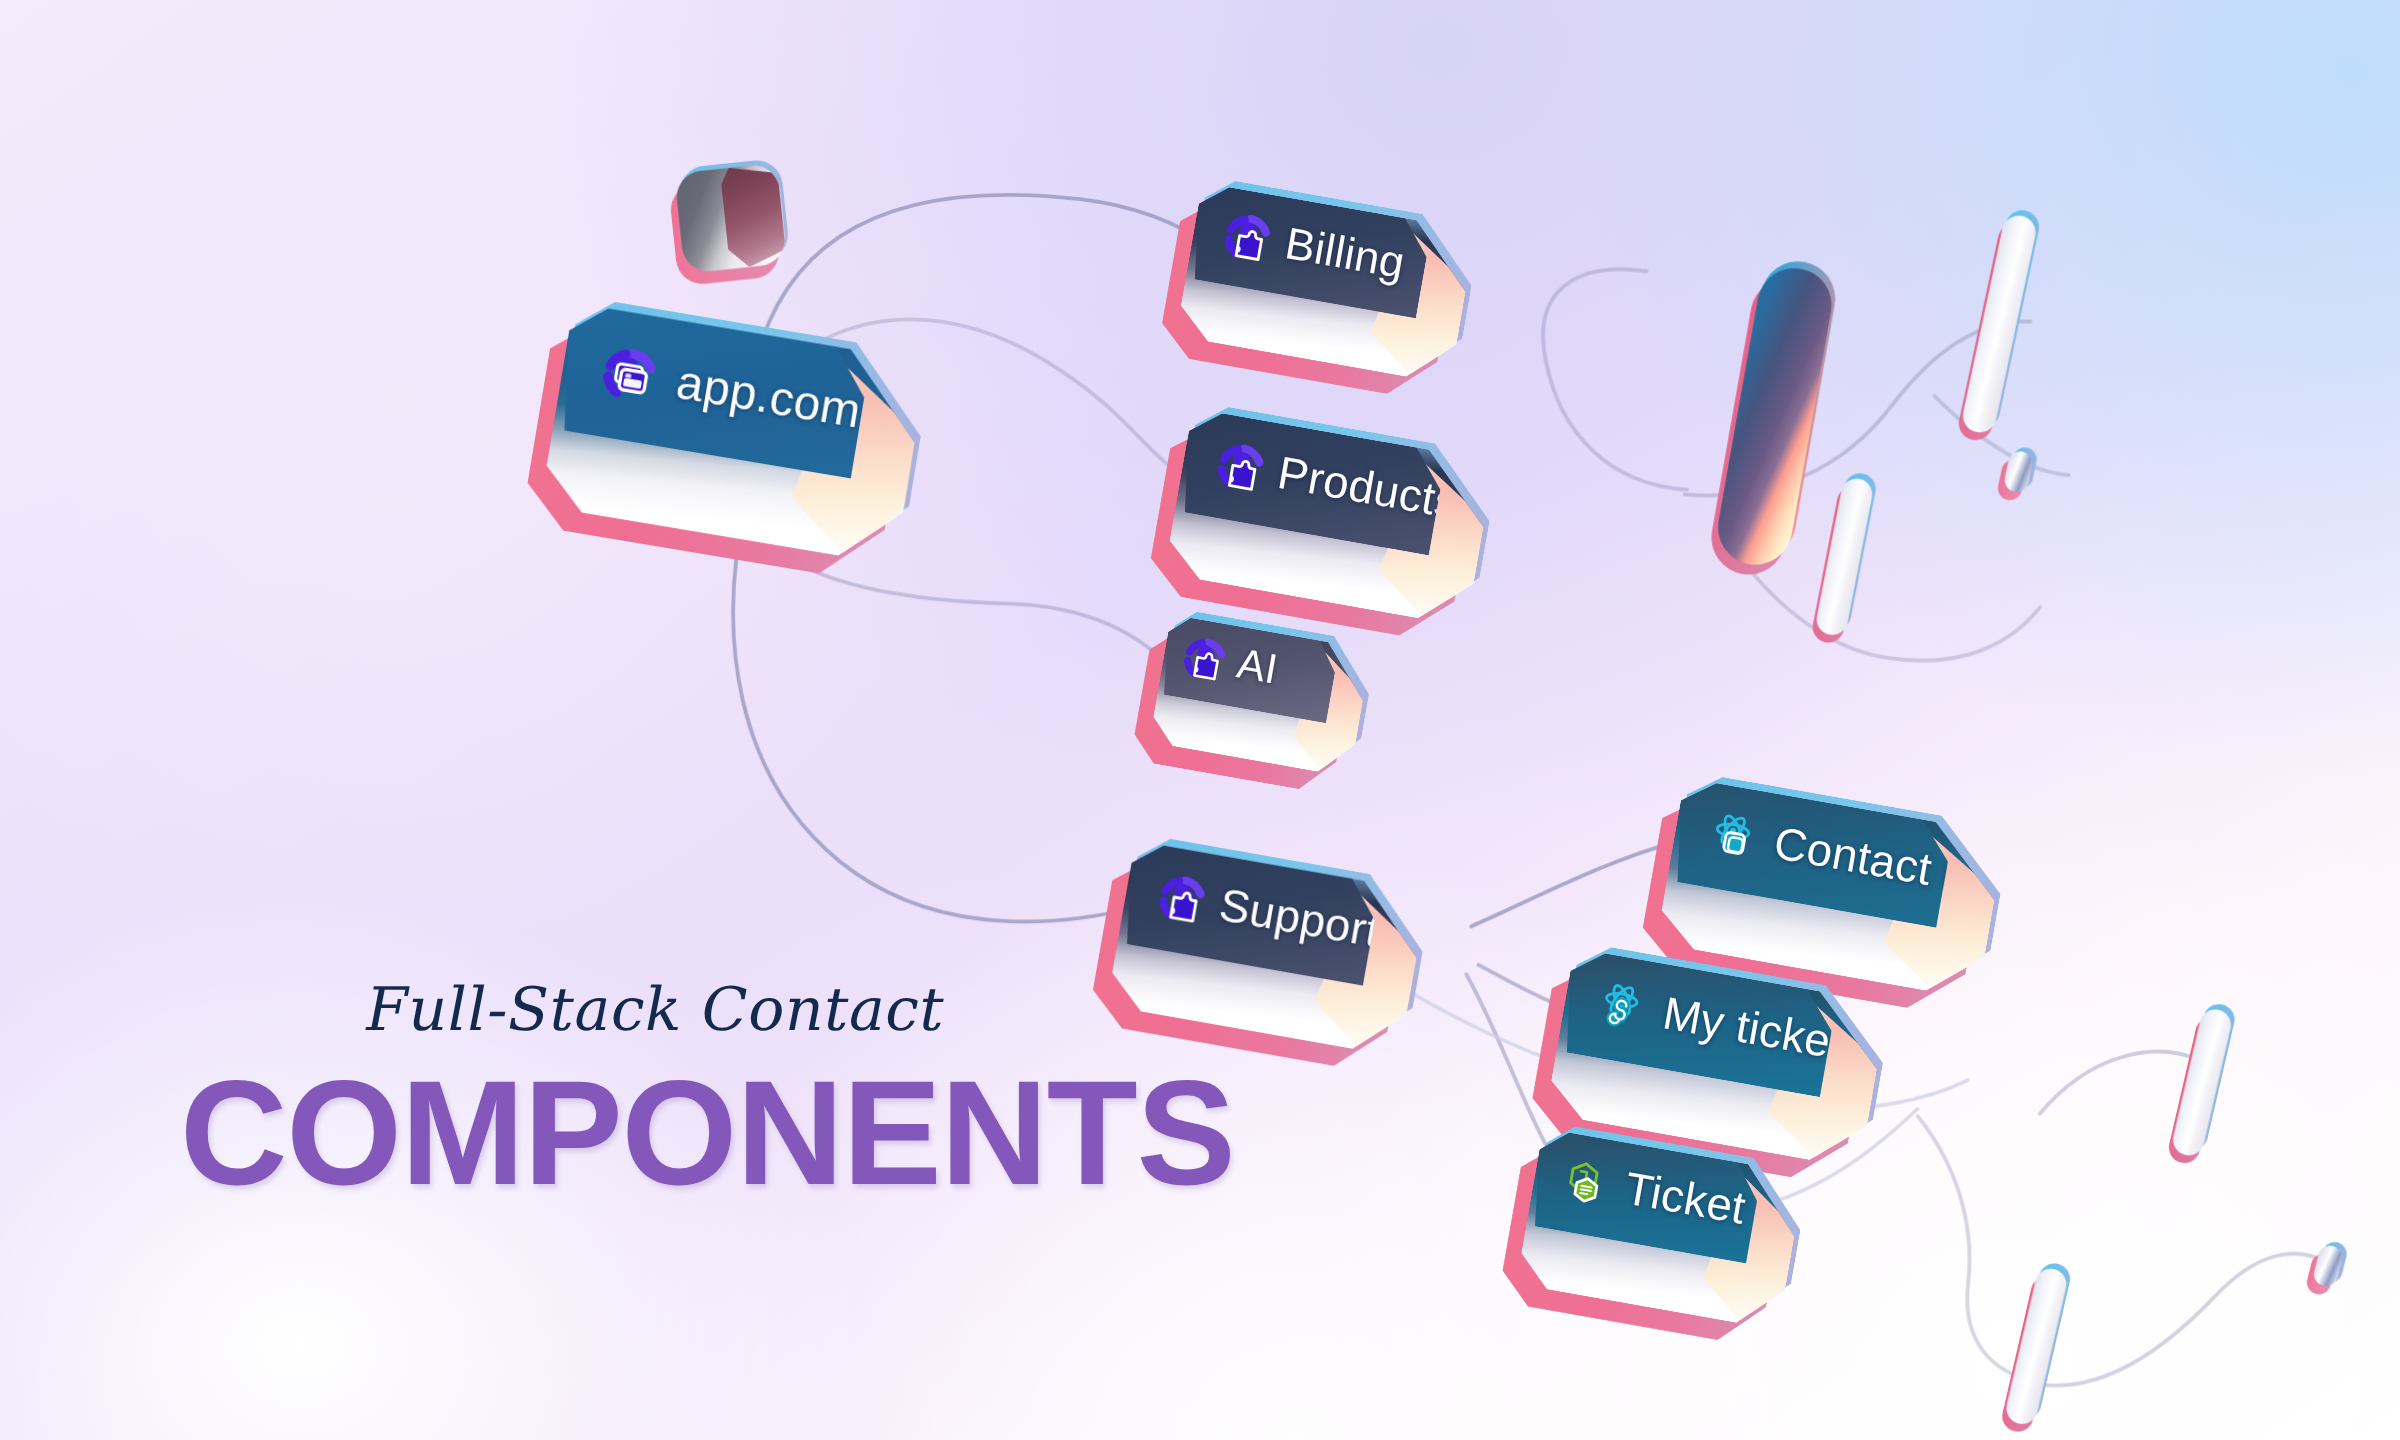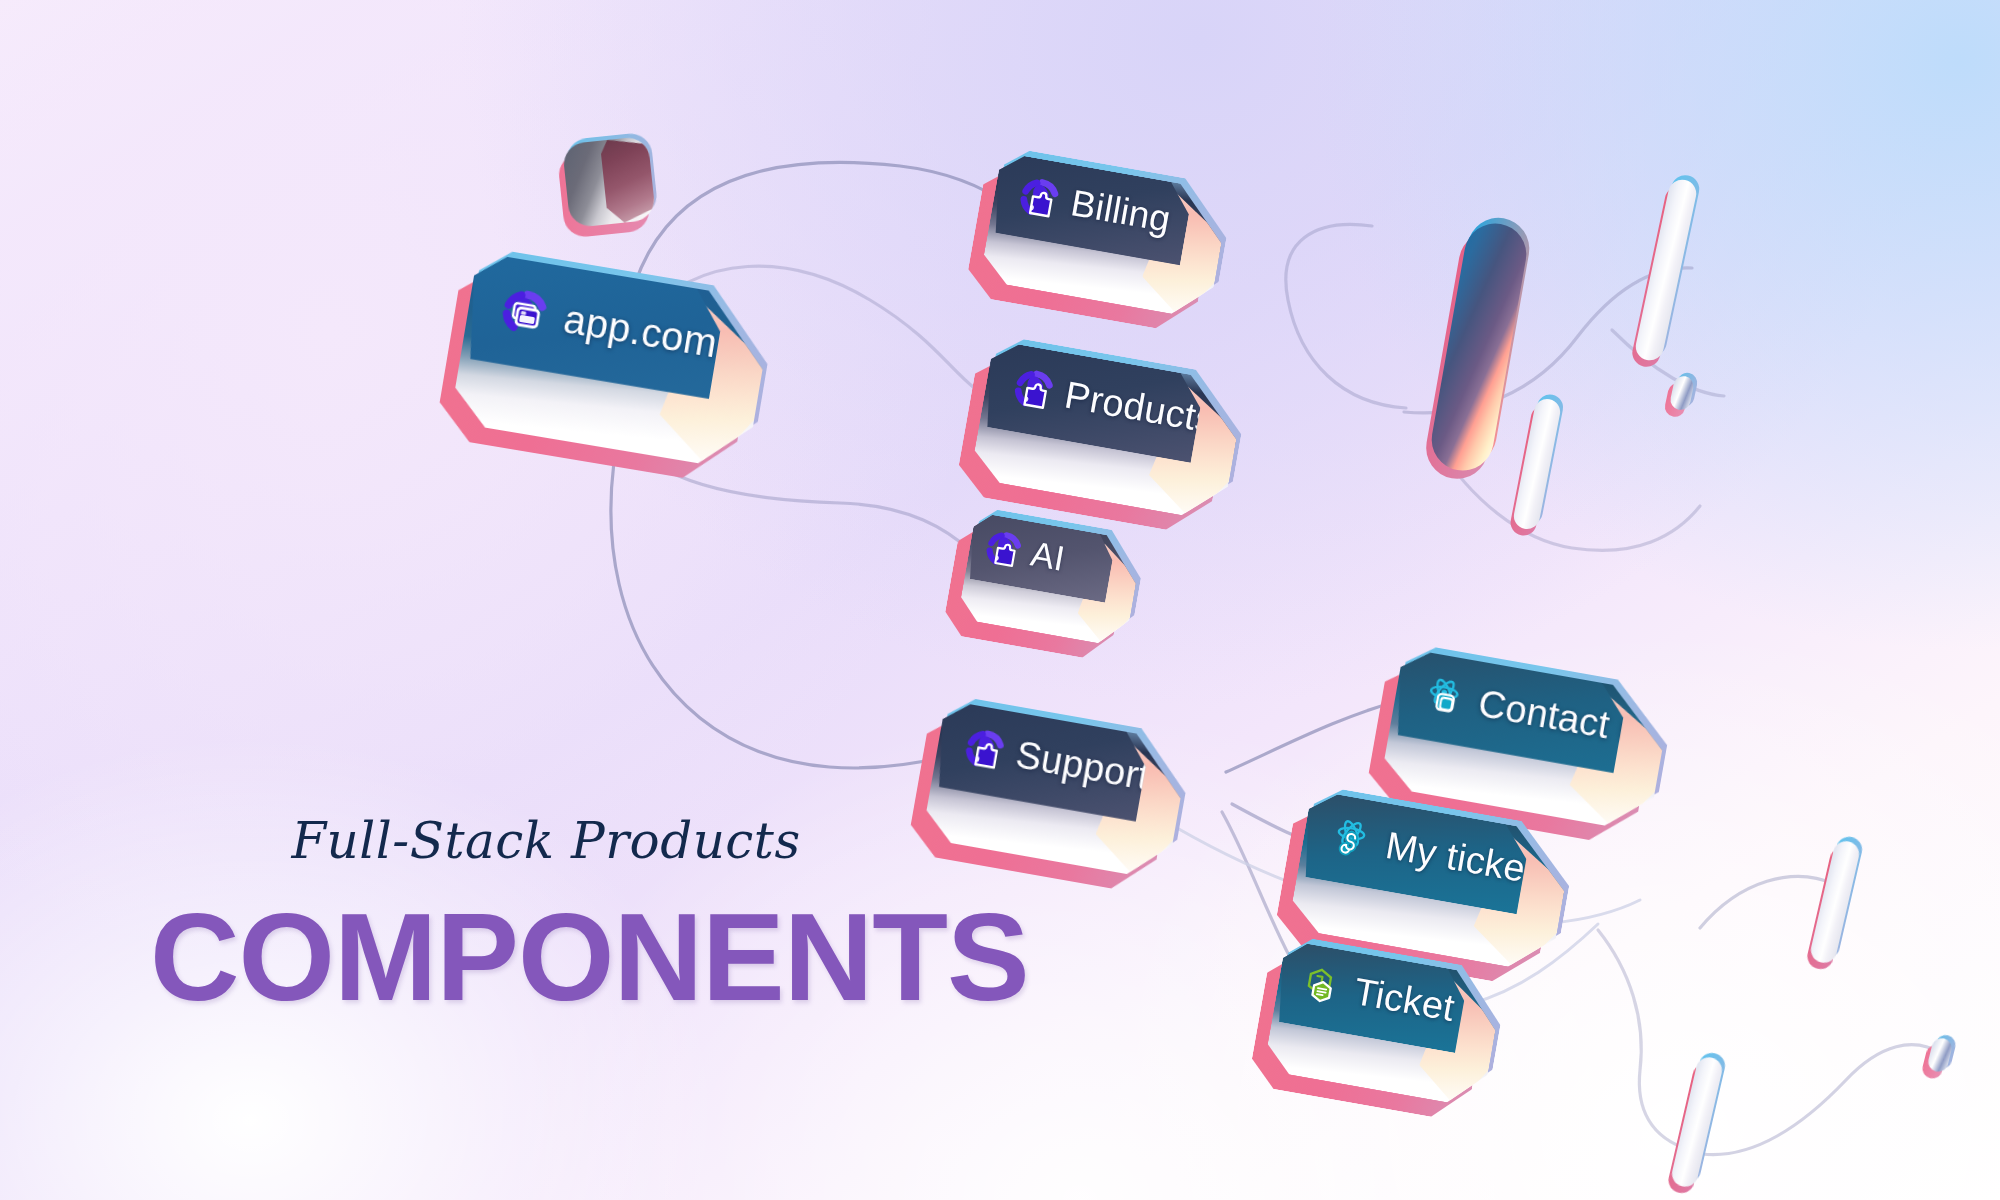--- a/index.html
+++ b/index.html
@@ -216,21 +216,21 @@
     width: 700px;
     margin-left: 46px;
   }
   #maintitle {
     font-family: "Liberation Sans", sans-serif;
     font-weight: 700;
     font-size: 124px;
     line-height: 1.02;
     color: #8457bb;
     letter-spacing: -1px;
-    margin-top: 24px;
+    margin-top: 12px;
     text-shadow: 2px 3px 4px rgba(140,110,180,0.25);
   }
 </style>
 </head>
 <body>
 
 <div id="stage">
 
   <svg id="wires" viewBox="0 0 2000 1200" preserveAspectRatio="none">
     <g fill="none" stroke="#8f90b9" stroke-width="3.2" opacity="0.72" stroke-linecap="round">
@@ -513,17 +513,17 @@
               </g>
             </svg>
           </span>
           <span class="label" style="font-size:38px;">Ticket</span>
         </div>
       </div>
     </div>
   </div>
 
   <div id="headline">
-    <div id="subtitle">Full-Stack Products</div>
+    <div id="subtitle">Full-Stack Contact</div>
     <div id="maintitle">COMPONENTS</div>
   </div>
 
 </div>
 
 </body></html>

